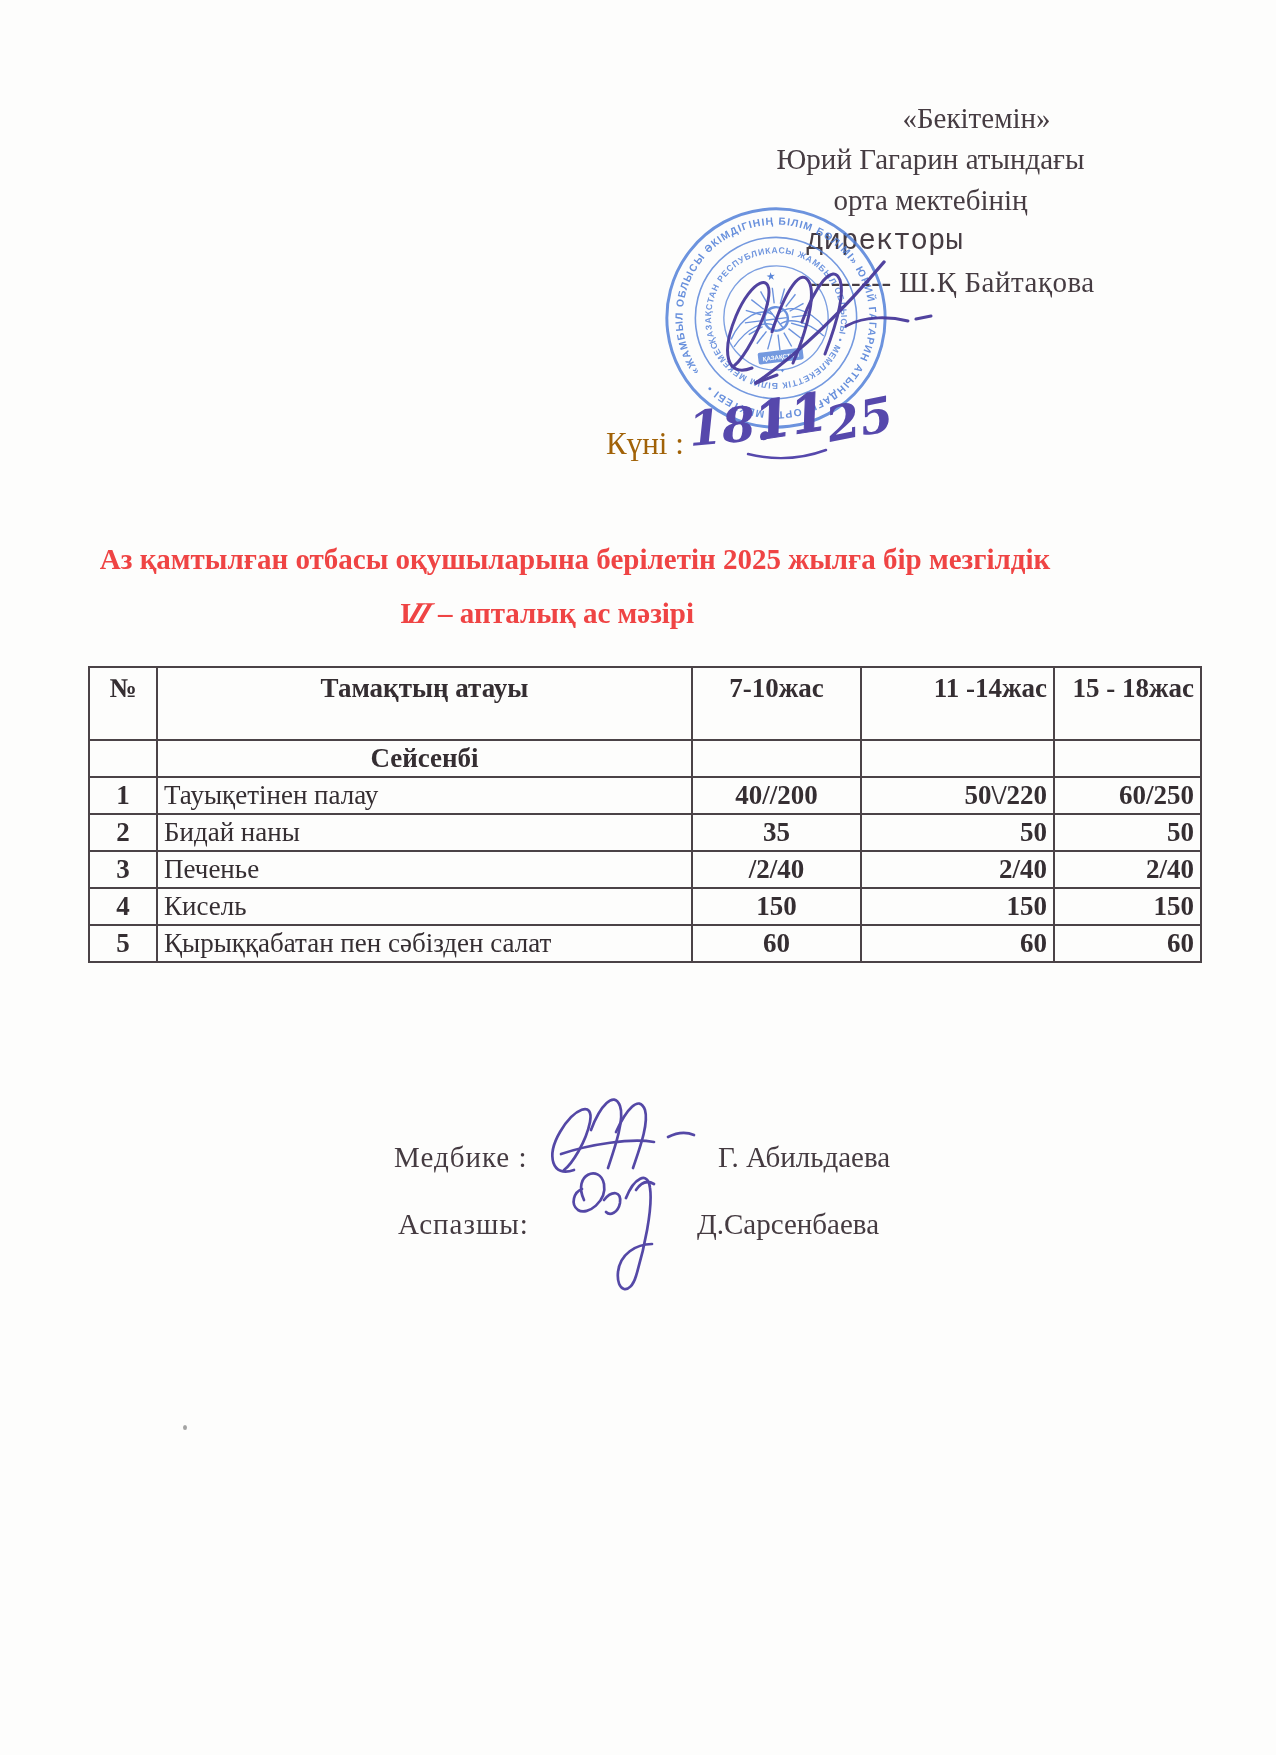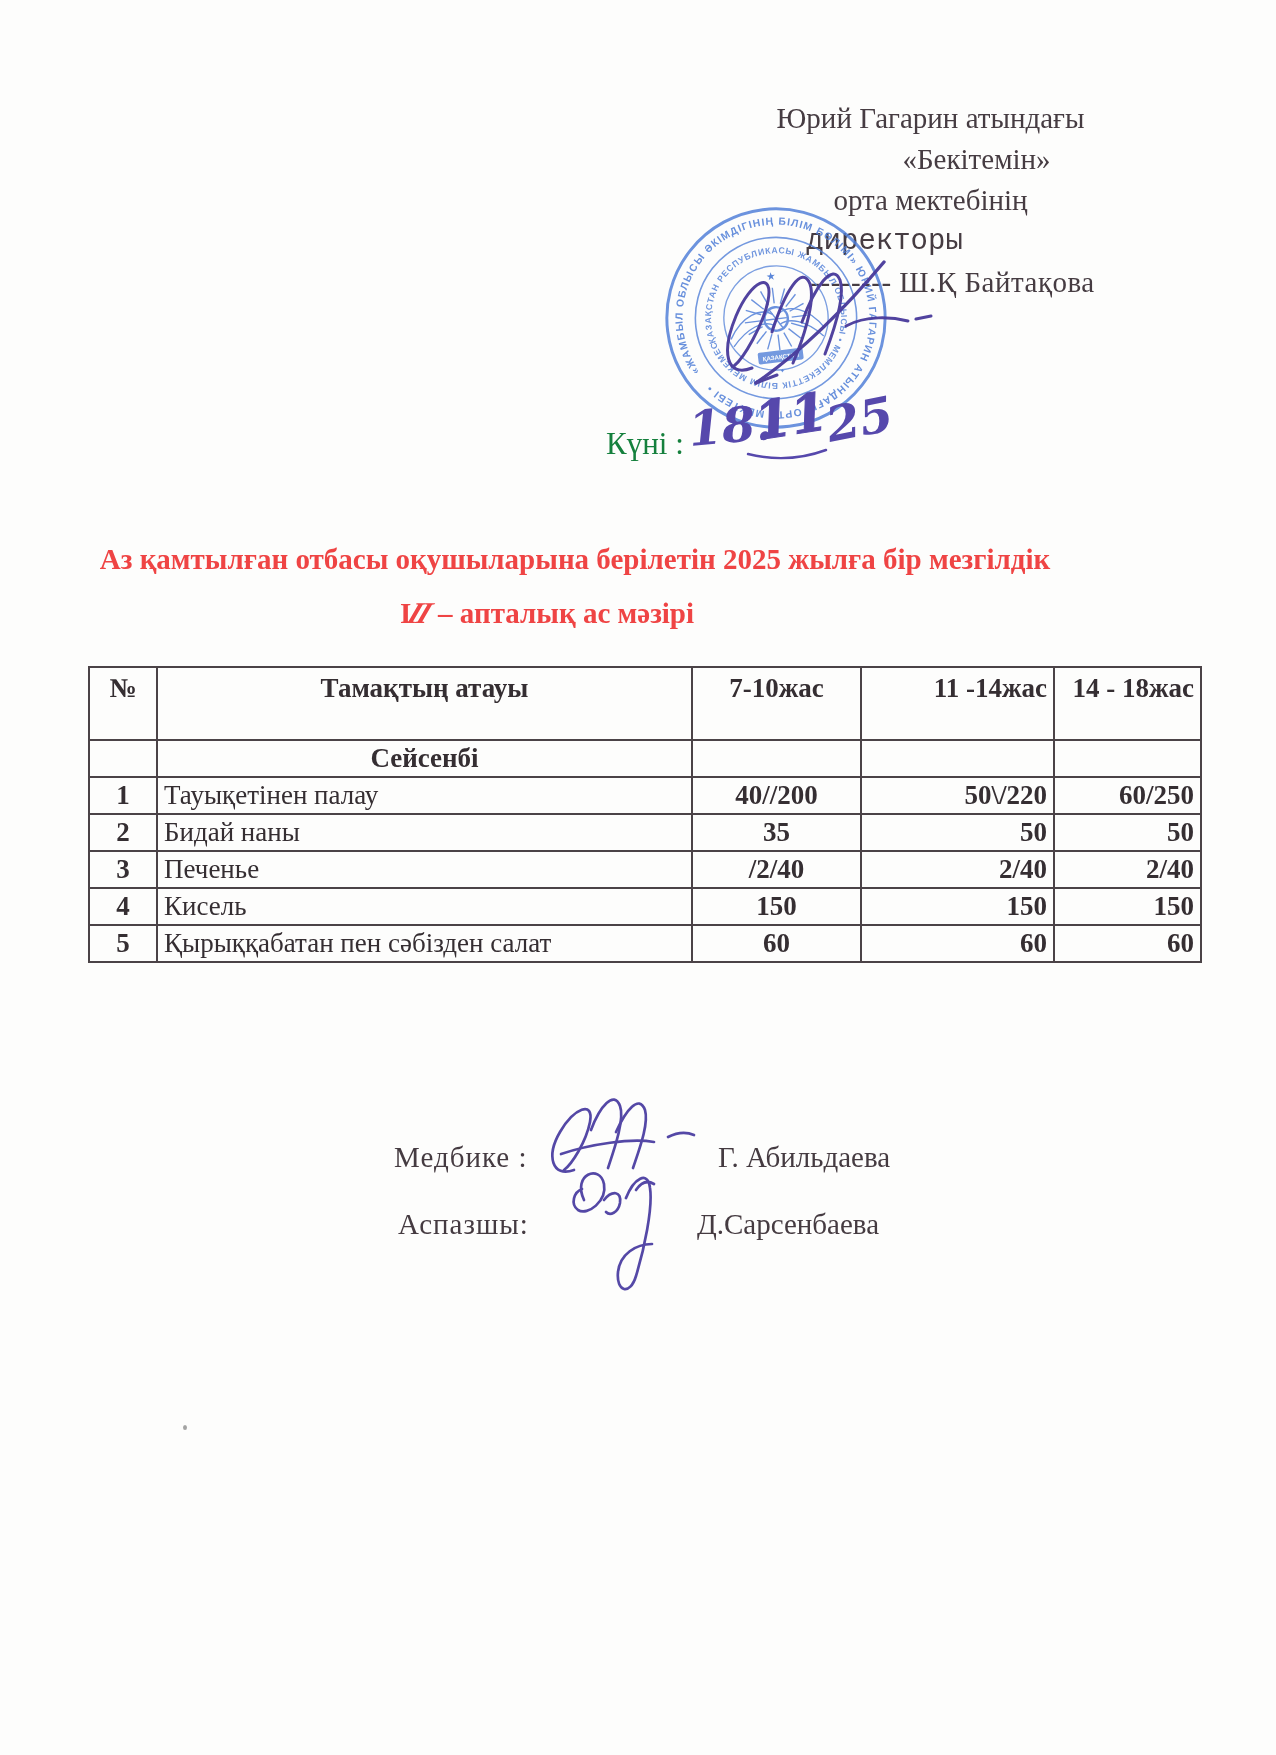--- a/index.html
+++ b/index.html
@@ -29,21 +29,21 @@
   .stamp{
     left:658px; top:200px; width:236px; height:236px;
     transform:rotate(-7deg);
     opacity:.92;
   }
   .stamp svg{display:block;}
 
   .overseal{ left:694px; top:246px; width:320px; height:180px; }
 
   
-  .date-label{ left:606px; top:426px; font-size:31px; color:#15803d;text-align:right; }
+  .date-label{ left:606px; top:426px; font-size:31px; color:#a16207;text-align:right; }
   .date-ink{ left:684px; top:380px; width:230px; height:95px; }
 
   
   .titleblock{
     left:80px; top:543px; width:990px;
     text-align:center; font-weight:bold;
     font-size:29px; color:#ef4444;
   }
   .titleblock .t2{ margin-top:21px; transform:translateX(-28px); }
   .hand-numeral{
@@ -88,22 +88,22 @@
     left:183px; top:1425px; width:4px; height:5px;
     background:#5a5a5a; border-radius:50%; opacity:.55;
   }
 </style>
 </head>
 <body>
 
 <div class="page">
 
   <div class="abs approval">
+    <div class="ln sh-r1">«Бекітемін»</div>
     <div class="ln">Юрий Гагарин атындағы</div>
-    <div class="ln sh-r1">«Бекітемін»</div>
     <div class="ln">орта мектебінің</div>
     <div class="ln sh-l1">директоры</div>
     <div class="ln sh-r2">-------- Ш.Қ Байтақова</div>
   </div>
 
   <div class="abs stamp">
     <svg width="236" height="236" viewBox="0 0 240 240">
       <g fill="none" stroke="#4e7dd7">
         <circle cx="120" cy="120" r="111" stroke-width="3" opacity=".9"></circle>
         <circle cx="120" cy="120" r="82" stroke-width="1.6" opacity=".85"></circle>
@@ -186,21 +186,21 @@
     </div>
   </div>
 
   <table class="menu">
     <tbody>
         <tr class="hdr">
       <td class="col-no c">№</td>
       <td class="col-name c">Тамақтың атауы</td>
       <td class="col-a c">7-10жас</td>
       <td class="col-b l">11 -14жас</td>
-      <td class="col-c l">14 - 18жас</td>
+      <td class="col-c l">15 - 18жас</td>
     </tr>
     <tr class="day">
       <td></td>
       <td class="c">Сейсенбі</td>
       <td></td>
           <td></td>
           <td></td>
     </tr>
     <tr class="item">
       <td class="num">1</td>

